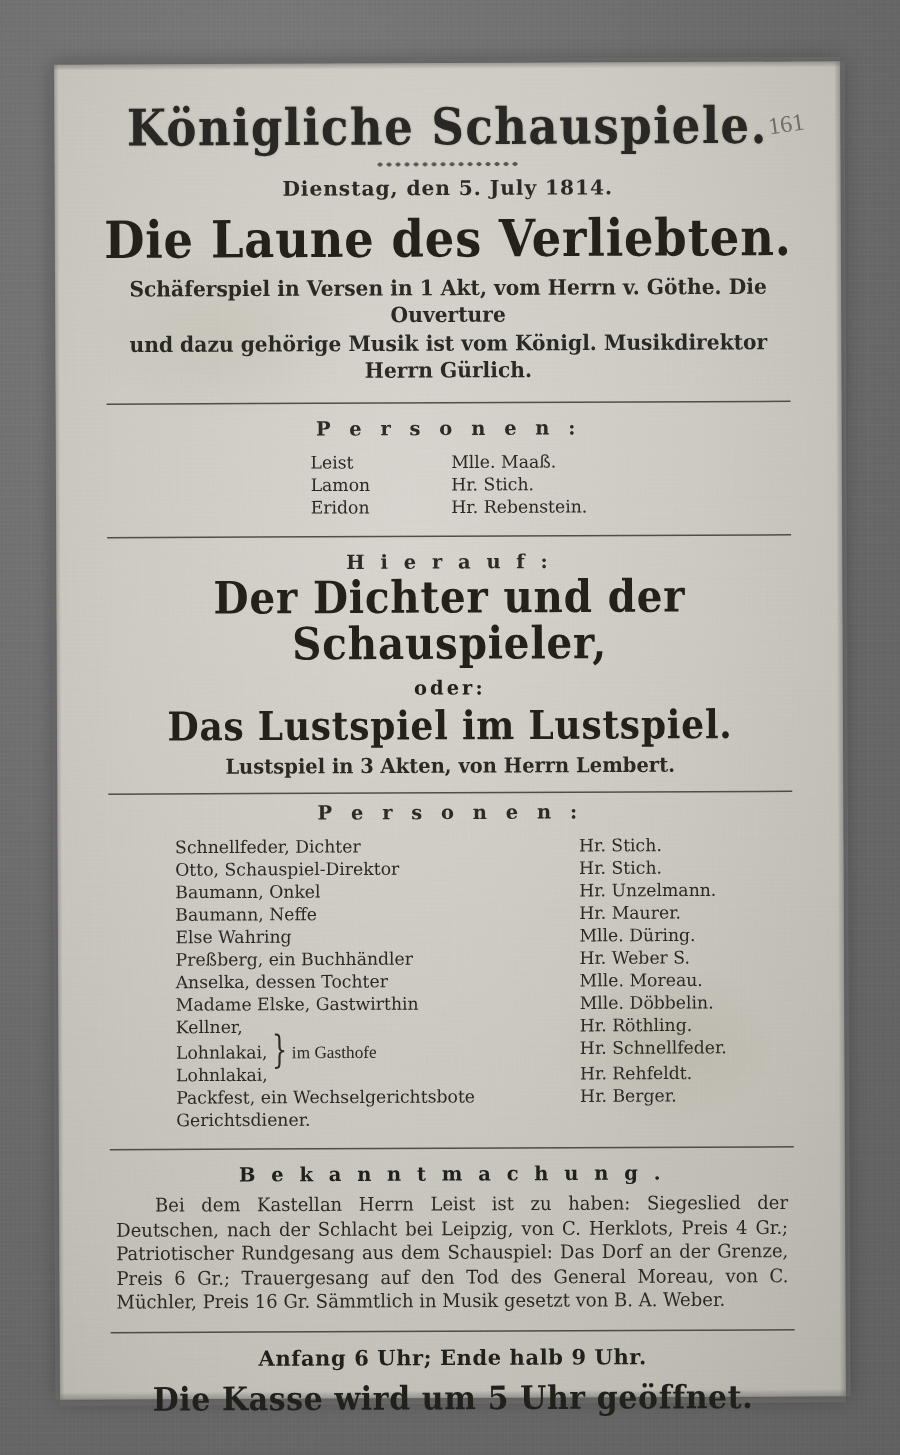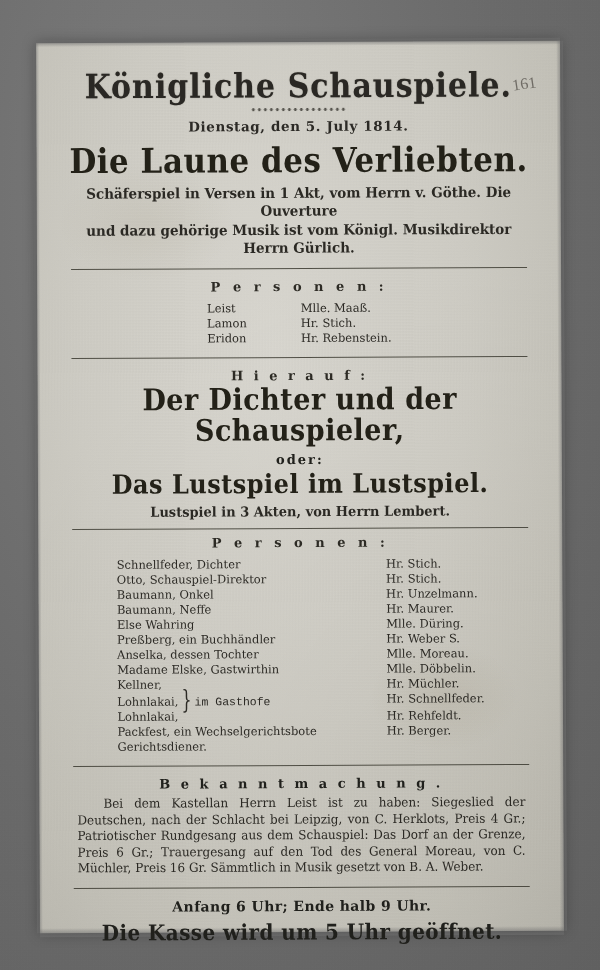--- a/index.html
+++ b/index.html
@@ -242,21 +242,21 @@
     position: relative;
   }
   .brace {
     display: inline-block;
     font-size: 16px;
     line-height: 1;
     transform: scaleY(1.6);
     margin: 0 3px;
   }
   .inline-note {
-    font-family: Liberation Mono, monospace;
+    font-family: Liberation Serif, serif;
     font-size: 11.5px;
   }
 
   
   .stain {
     position: absolute;
     border-radius: 50%;
     pointer-events: none;
   }
   #stain1 { left: 330px; top: 600px; width: 150px; height: 110px;
@@ -359,21 +359,21 @@
         <tr>
           <td class="cast-role">Anselka, dessen Tochter</td>
           <td class="cast-actor">Mlle. Moreau.</td>
         </tr>
         <tr>
           <td class="cast-role">Madame Elske, Gastwirthin</td>
           <td class="cast-actor">Mlle. Döbbelin.</td>
         </tr>
         <tr>
           <td class="cast-role">Kellner,</td>
-          <td class="cast-actor">Hr. Müchler.</td>
+          <td class="cast-actor">Hr. Röthling.</td>
         </tr>
         <tr>
           <td class="cast-role brace-cell">
             <span>Lohnlakai,</span><span class="brace">}</span><span class="inline-note">im Gasthofe</span>
           </td>
           <td class="cast-actor">Hr. Schnellfeder.</td>
         </tr>
         <tr>
           <td class="cast-role">Lohnlakai,</td>
           <td class="cast-actor">Hr. Rehfeldt.</td>

